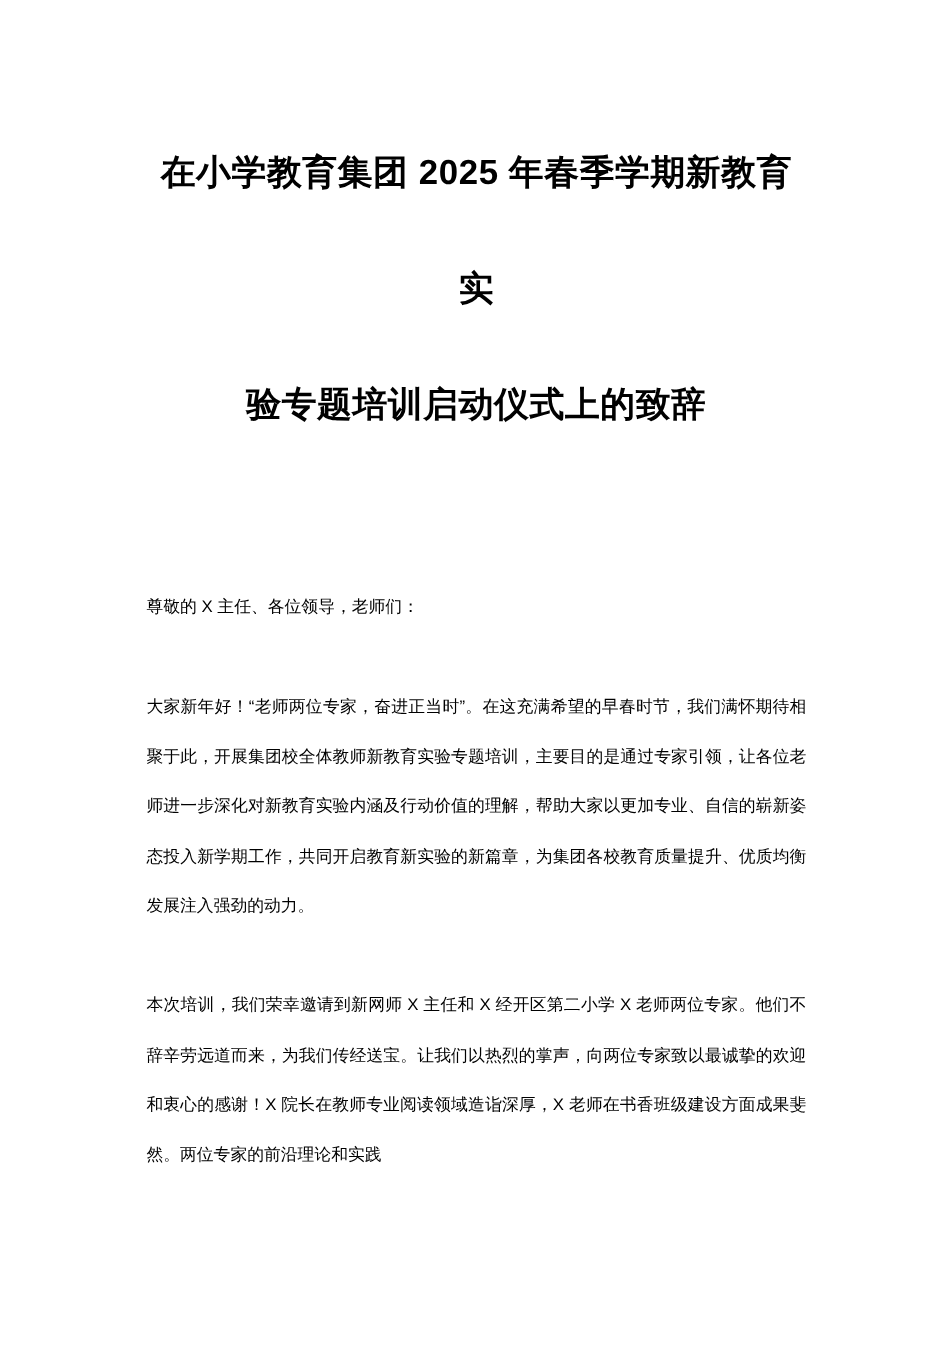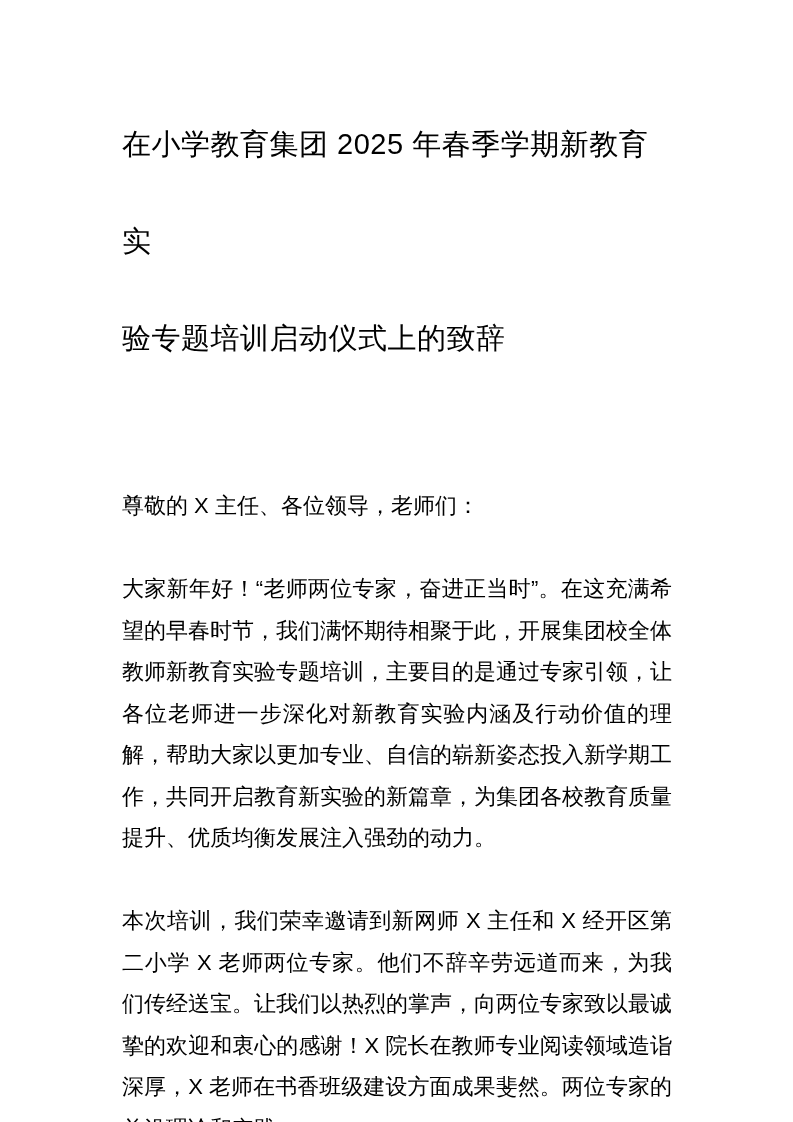--- a/index.html
+++ b/index.html
@@ -15,33 +15,34 @@
     background: #ffffff;
     box-sizing: border-box;
     padding: 96px 121px 0 122px;
     overflow: hidden;
     color: #000000;
     font-family: "Liberation Sans", "DejaVu Sans", sans-serif;
   }
   .doc-title {
     margin: 0;
     font-size: 29px;
-    font-weight: 400;
+    font-weight: 700;
     line-height: 97px;
+    text-align: center;
     letter-spacing: 0.5px;
   }
   .title-line {
     display: block;
   }
   .doc-body {
     margin-top: 98px;
   }
   .para {
     margin: 0 0 41.5px 0;
-    font-size: 22px;
+    font-size: 14px;
     line-height: 41.5px;
     text-align: justify;
     text-align-last: left;
     word-break: break-all;
     color: #000000;
   }
   .para:last-child {
     margin-bottom: 0;
   }
 </style>

